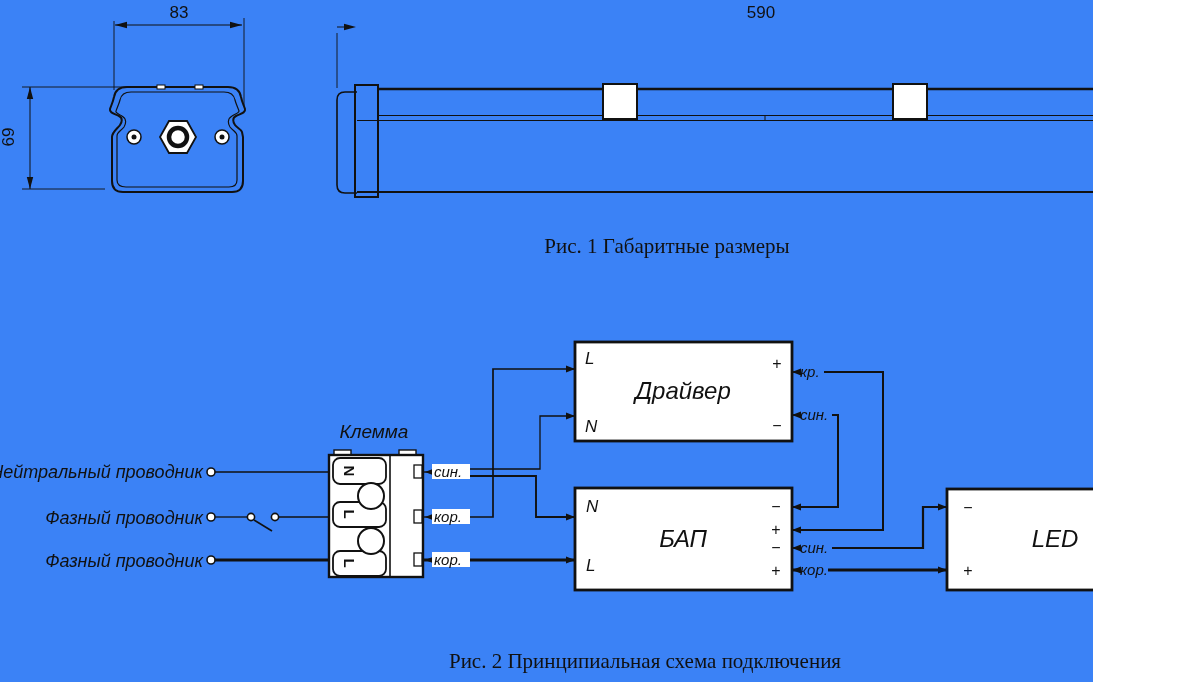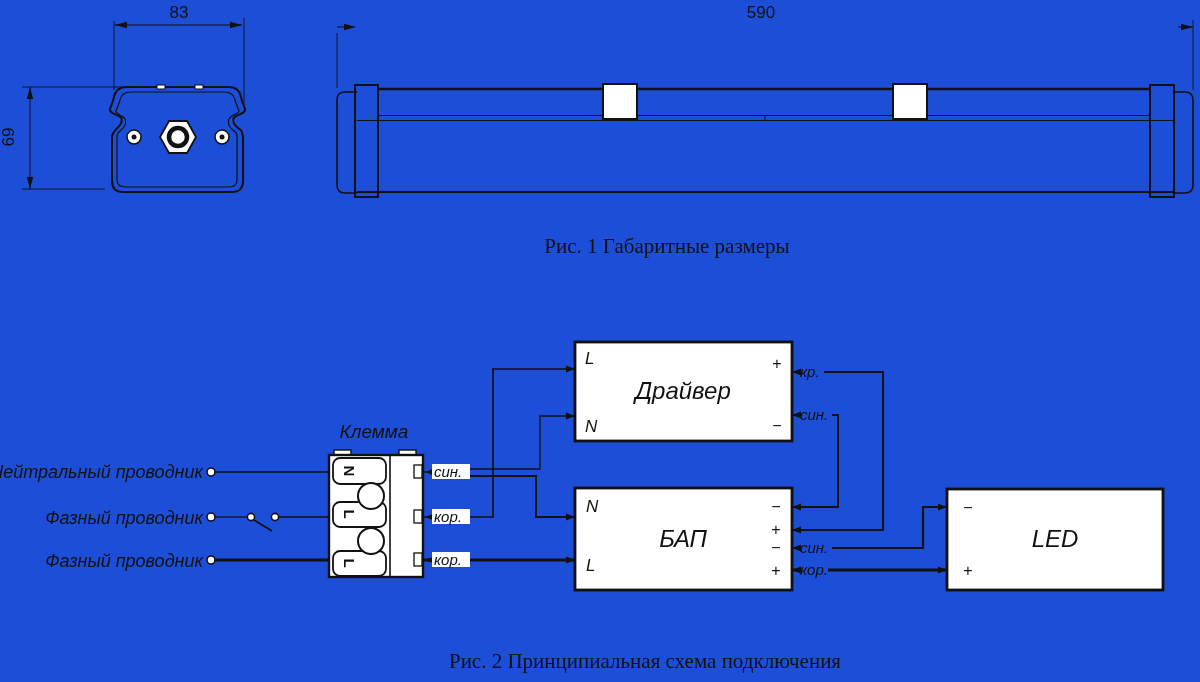--- a/index.html
+++ b/index.html
@@ -1,16 +1,16 @@
 <!DOCTYPE html>
 <html><head>
 <meta charset="utf-8">
 <style>
   html,body{margin:0;padding:0;background:#fff;}
-  #stage{position:relative;width:1200px;height:682px;background:#1d4ed8;overflow:hidden;}
+  #stage{position:relative;width:1093px;height:682px;background:#3b82f6;overflow:hidden;}
   svg{position:absolute;left:0;top:0;}
   .ln{stroke:#111;fill:none;}
   .fillw{fill:#fff;stroke:#111;}
   .blk{fill:#111;stroke:none;}
   text{fill:#111;}
   .dim{font-family:"Liberation Sans",sans-serif;font-size:17px;}
   .cap{font-family:"Liberation Serif",serif;font-size:21px;}
   .gost{font-family:"Liberation Sans",sans-serif;font-style:italic;}
   .lbl-in{font-size:18px;}
   .lbl-wire{font-size:15px;}

